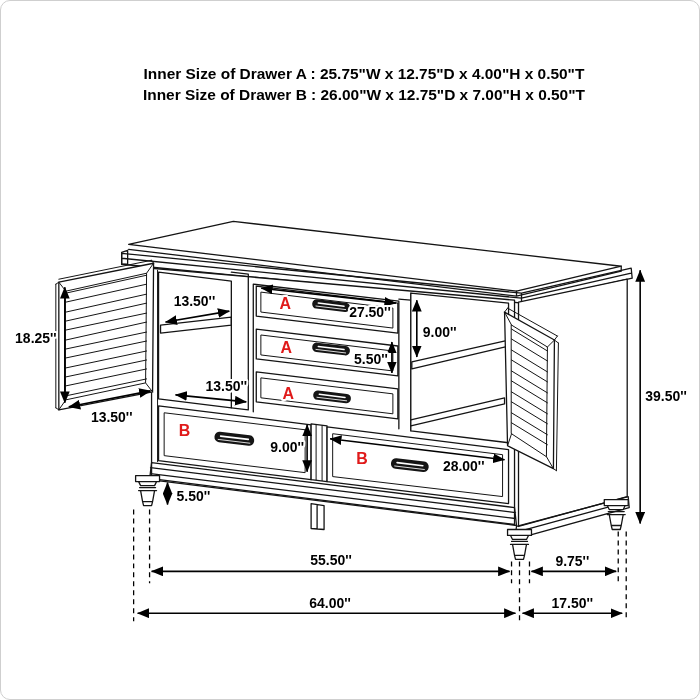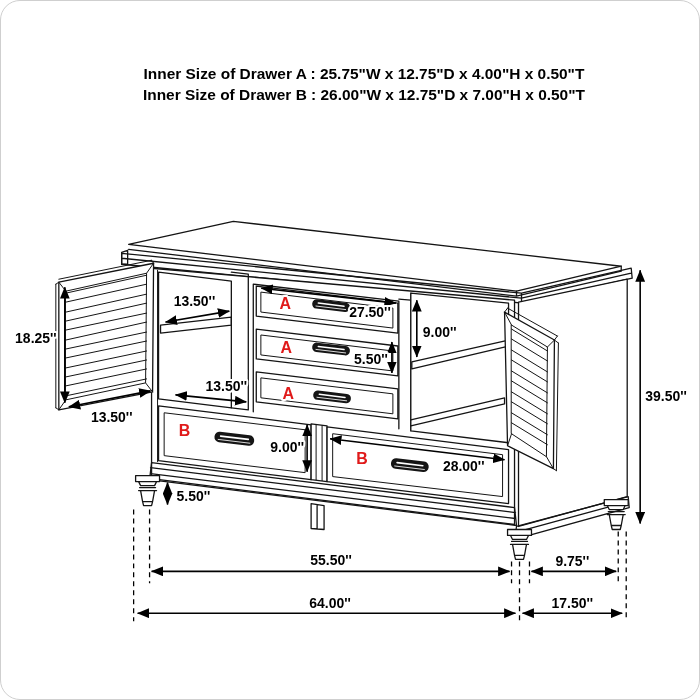--- a/index.html
+++ b/index.html
@@ -1,18 +1,18 @@
 <!DOCTYPE html>
 <html><head>
 <meta charset="utf-8">
 <style>
   html,body{margin:0;padding:0;background:#fff;}
   .stage{
     position:relative;width:698px;height:698px;background:#fff;
-    border:1px solid #cfcfcf;border-radius:20px;overflow:hidden;
+    border:1px solid #cfcfcf;border-radius:10px;overflow:hidden;
     font-family:"Liberation Sans",sans-serif;
   }
   svg{display:block;}
   .art{stroke:#141414;fill:none;stroke-width:1.3;stroke-linejoin:round;stroke-linecap:round;}
   .wf{fill:#ffffff;}
   .thin{stroke-width:1;}
   .dim{stroke:#000;stroke-width:1.6;fill:none;}
   .dash{stroke:#000;stroke-width:1.3;fill:none;stroke-dasharray:5 4;}
   text{
     font-family:"Liberation Sans",sans-serif;font-weight:bold;fill:#000;

